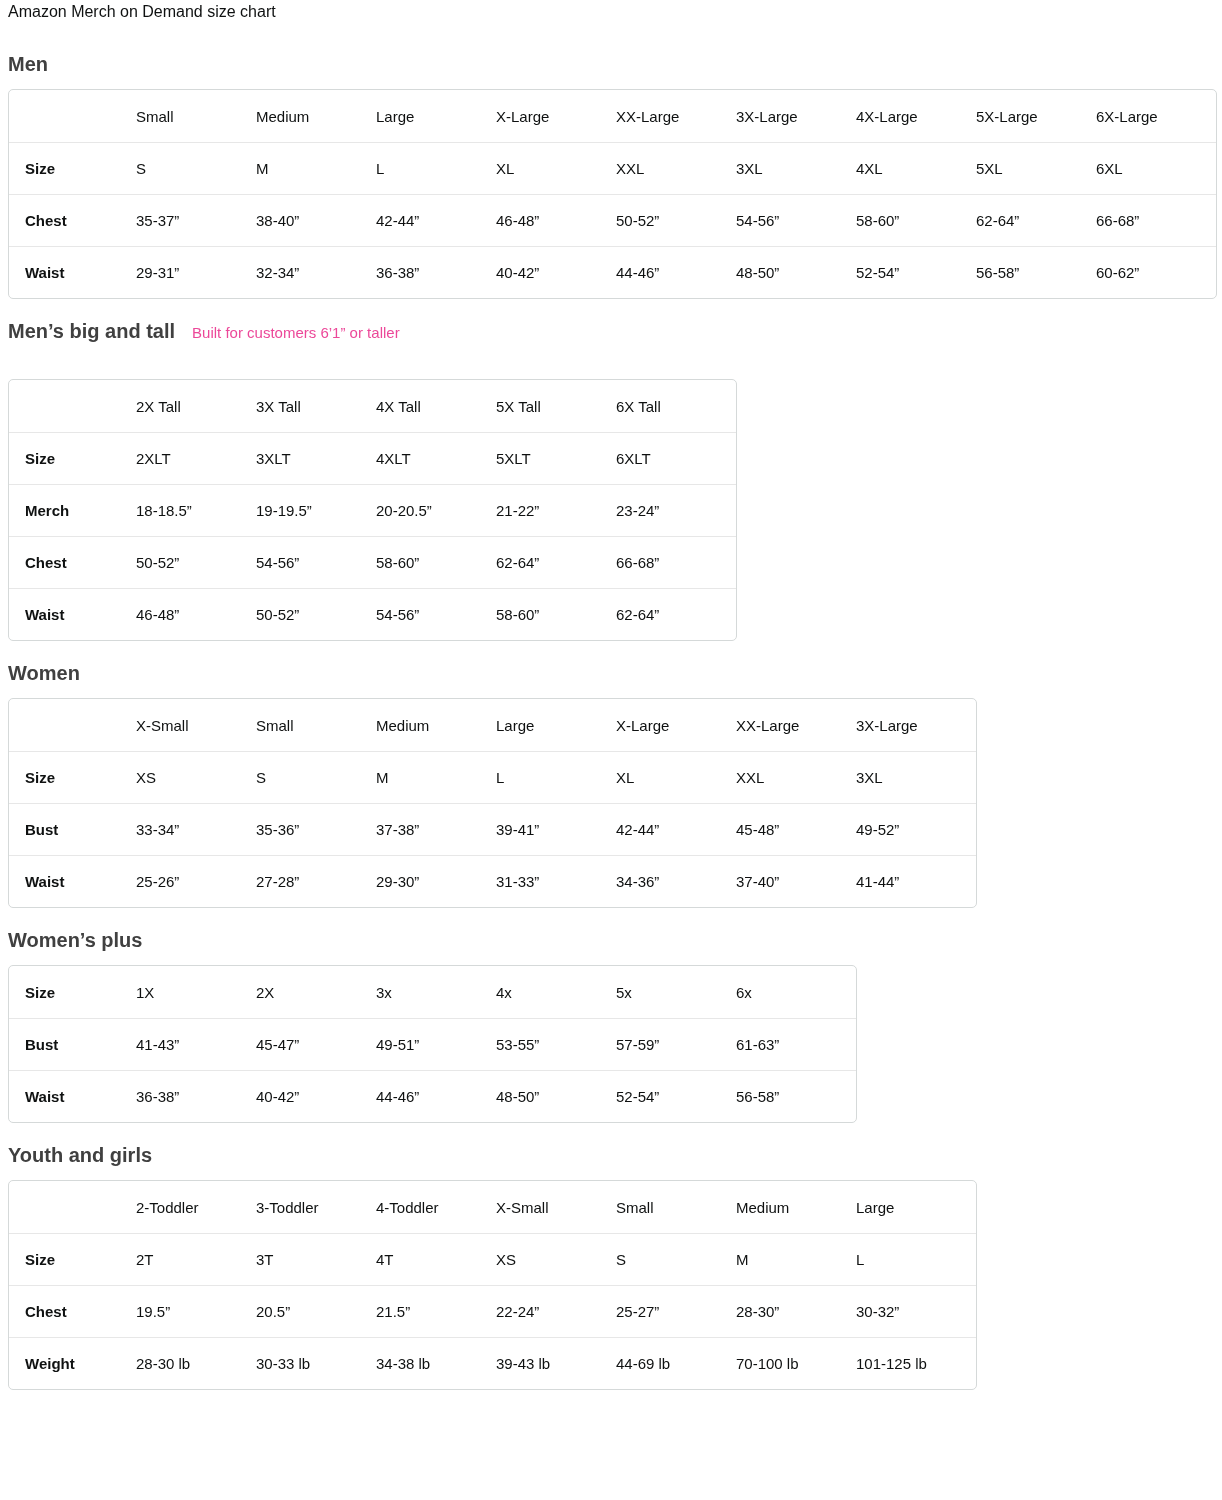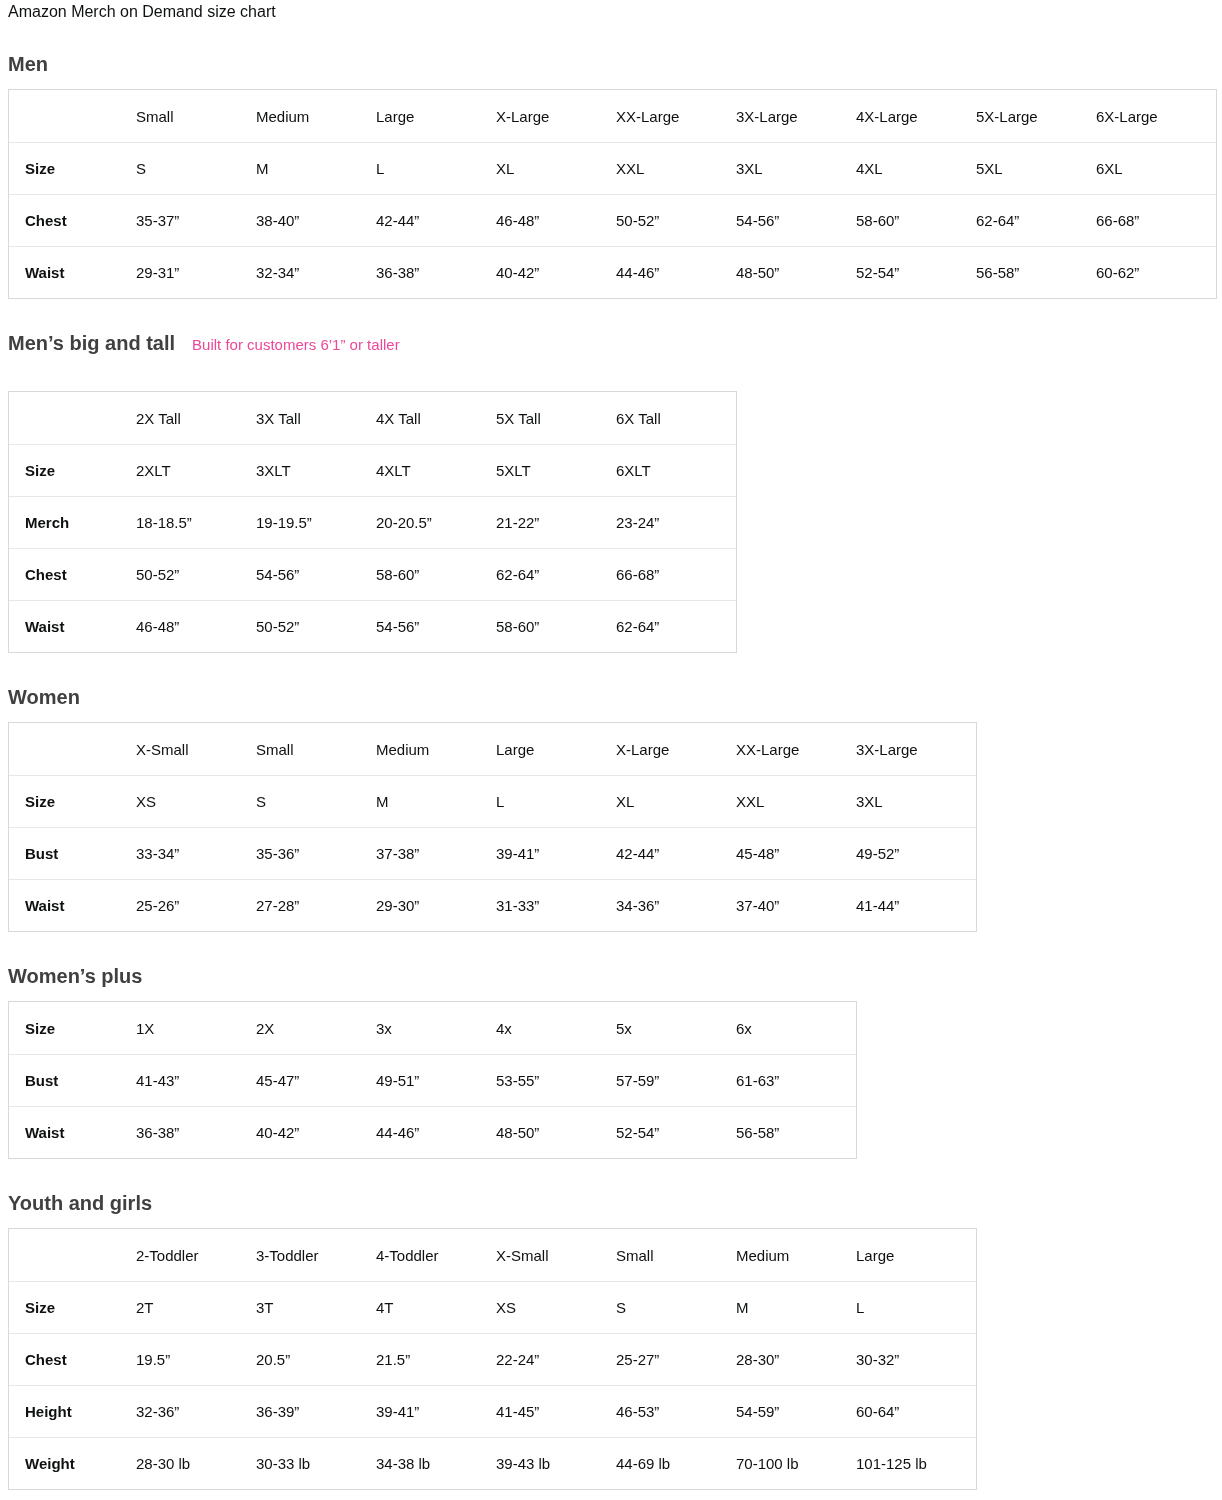--- a/index.html
+++ b/index.html
@@ -14,21 +14,21 @@
   }
   .page-title {
     font-size: 16px;
     line-height: 20px;
     font-weight: 400;
     margin: 0;
     padding-left: 0;
     color: #0f1111;
   }
   .size-section .heading-row {
-    margin-top: 32px;
+    margin-top: 20px;
     margin-bottom: 13px;
     display: flex;
     align-items: baseline;
     gap: 17px;
   }
   .size-section:first-of-type .heading-row { margin-top: 30px; }
   .size-section h2 {
     font-size: 20px;
     line-height: 24px;
     font-weight: 700;
@@ -38,21 +38,21 @@
   .size-section .subtitle {
     font-size: 15px;
     line-height: 20px;
     font-weight: 400;
     color: #ec4899;
   }
   table.size-table {
     border-collapse: separate;
     border-spacing: 0;
     border: 1px solid #d5d9d9;
-    border-radius: 0;
+    border-radius: 5px;
     table-layout: fixed;
     background: #fff;
   }
   .size-table th, .size-table td {
     text-align: left;
     vertical-align: middle;
     font-size: 15px;
     font-weight: 400;
     height: 52px;
     padding: 0;
@@ -352,30 +352,20 @@
               <th class="row-label">Chest</th>
               <td>19.5”</td>
               <td>20.5”</td>
               <td>21.5”</td>
               <td>22-24”</td>
               <td>25-27”</td>
               <td>28-30”</td>
               <td>30-32”</td>
             </tr>
             <tr>
-              <th class="row-label">Height</th>
-              <td>32-36”</td>
-              <td>36-39”</td>
-              <td>39-41”</td>
-              <td>41-45”</td>
-              <td>46-53”</td>
-              <td>54-59”</td>
-              <td>60-64”</td>
-            </tr>
-            <tr>
               <th class="row-label">Weight</th>
               <td>28-30 lb</td>
               <td>30-33 lb</td>
               <td>34-38 lb</td>
               <td>39-43 lb</td>
               <td>44-69 lb</td>
               <td>70-100 lb</td>
               <td>101-125 lb</td>
             </tr>
           </tbody>

